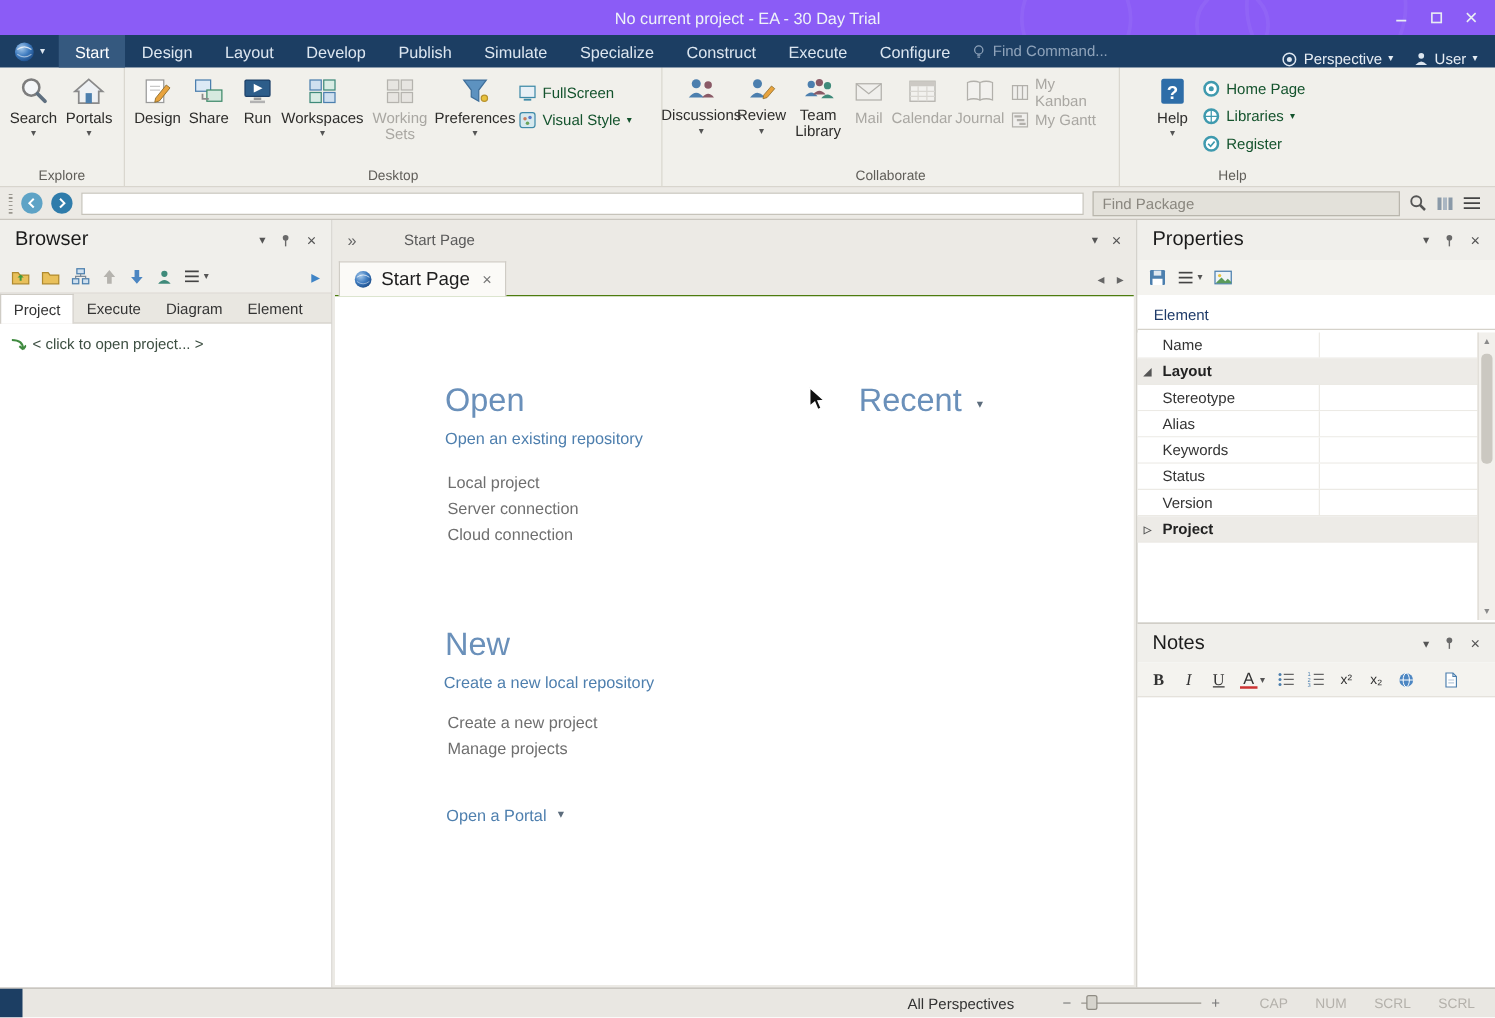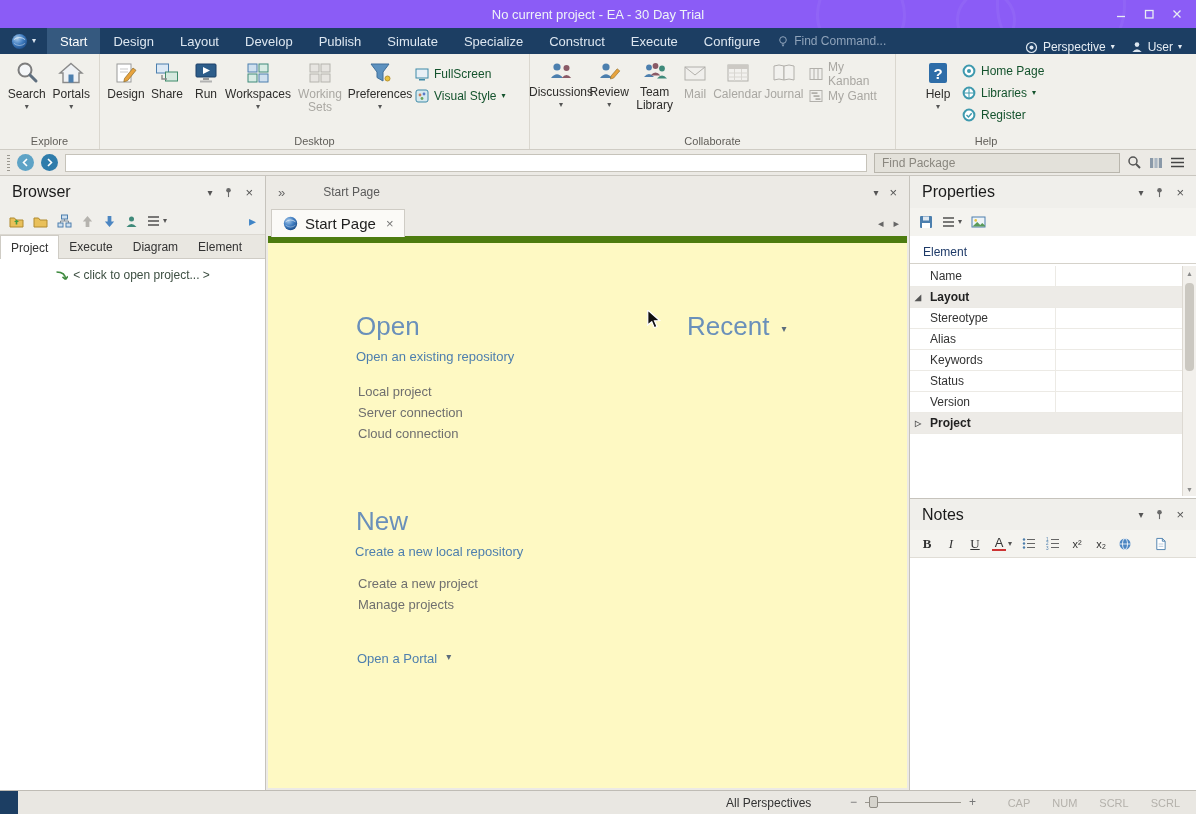--- a/index.html
+++ b/index.html
@@ -59,33 +59,33 @@
   .phdr-icons { margin-left:auto; display:flex; gap:11px; align-items:center; color:#555; }
   .phdr-icons span { font-size:10px; cursor:default; }
 
   
   .browser { left:0; width:266px; border-right:1px solid #c6c3bc; background:#fdfdfc; }
   .btoolbar { height:27px; background:#f0efeb; border-bottom:1px solid #dbd8d1; display:flex; align-items:center; gap:9px; padding:0 9px; }
   .btabs { height:24px; background:#e9e7e1; border-bottom:1px solid #cfccc5; display:flex; align-items:flex-end; }
   .btab { padding:0 10px; height:23px; display:flex; align-items:center; font-size:12px; color:#333; }
   .btab.active { background:#fff; border:1px solid #cfccc5; border-bottom:none; height:24px; margin-bottom:-1px; }
   .bcontent { background:#fff; height:calc(100% - 83px); }
-  .hint { display:flex; align-items:center; gap:5px; padding:9px 8px; color:#3d4f42; font-size:12px;justify-content:center; }
+  .hint { display:flex; align-items:center; gap:5px; padding:9px 8px; color:#3d4f42; font-size:12px; }
 
   
   .center { left:266px; width:643px; background:#eceae5; }
   .pane-hdr { height:32px; display:flex; align-items:center; padding:0 12px; color:#5a5a5a; font-size:12px; }
   .pane-title { margin-left:38px; }
   .doc-tabs { height:28px; display:flex; align-items:flex-end; padding-left:5px; position:relative; }
   .dtab { height:28px; display:flex; align-items:center; gap:7px; padding:0 11px; background:#fbfaf7;
           border:1px solid #cfccc5; border-bottom:none; font-size:15px; color:#1e1e1e; margin-bottom:-1px; z-index:1; }
   .dtab-close { color:#777; font-size:13px; margin-left:3px; }
   .doc-nav { position:absolute; right:10px; bottom:6px; display:flex; gap:10px; color:#666; font-size:11px; }
-  .start-content { position:absolute; top:60px; left:2px; right:2px; bottom:2px; background:#fef9c3;
-                   border-top:7px solid #4d7c0f; }
+  .start-content { position:absolute; top:60px; left:2px; right:2px; bottom:2px; background:#ffffff;
+                   border-top:1px solid #4d7c0f; }
   .sp-h { position:absolute; font-size:26px; color:#6a90ba; }
   .sp-link { position:absolute; font-size:13px; color:#4e7fae; cursor:pointer; }
   .sp-item { position:absolute; font-size:13px; color:#6f6f6f; cursor:pointer; }
   .sp-caret { font-size:10px; color:#5c6c7c; margin-left:12px; vertical-align:3px; }
 
   
   .rightcol { left:909px; width:287px; border-left:1px solid #c6c3bc; background:#fff; }
   .ptoolbar { height:28px; background:#f4f3ef; display:flex; align-items:center; gap:9px; padding:0 9px; }
   .eltab-strip { height:28px; background:#fff; border-bottom:1px solid #d5d2ca; display:flex; align-items:flex-end; padding:0 0 4px 13px; }
   .eltab { font-size:12px; color:#1e3a68; }

